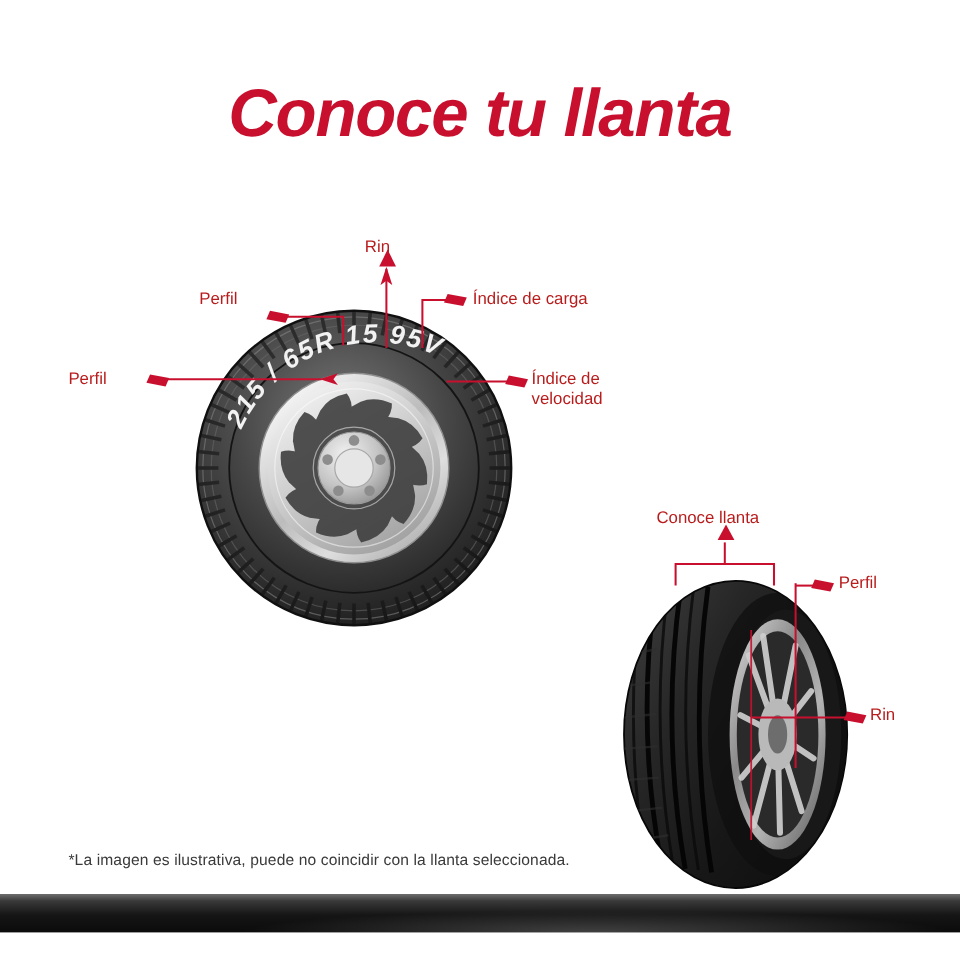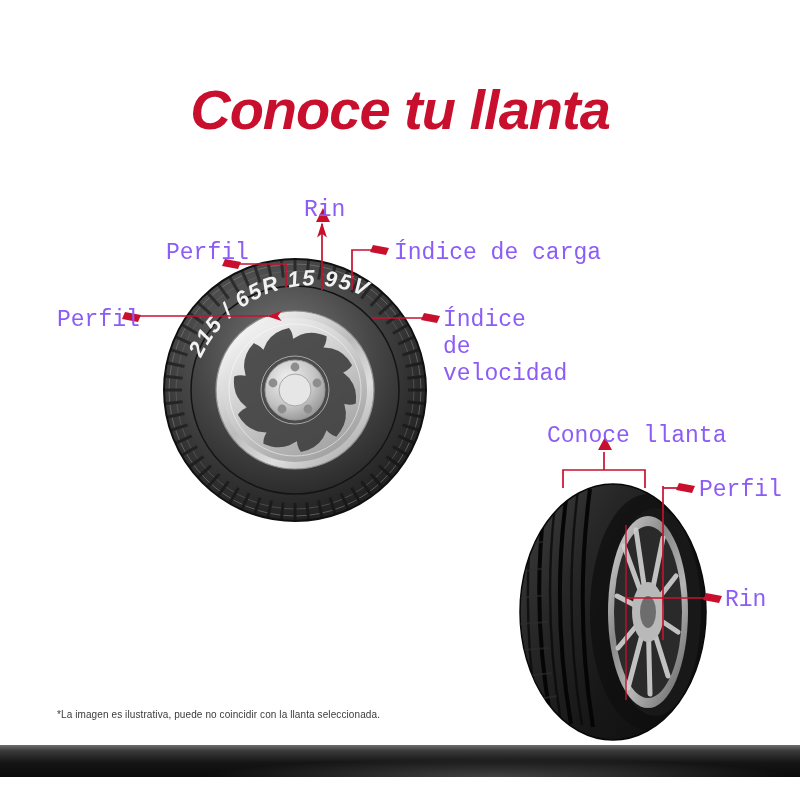--- a/index.html
+++ b/index.html
@@ -8,47 +8,46 @@
     background:#ffffff;
     font-family:"Liberation Sans", sans-serif;
     overflow:hidden;
     position:relative;
   }
   #stage{position:absolute;inset:0;width:800px;height:800px;}
 
   
   .title{
     position:absolute;
-    left:0;right:0;top:82px;
+    left:0;right:0;top:66px;
     text-align:center;
     font-size:56px;
     font-weight:bold;
     font-style:italic;
     letter-spacing:-1px;
     color:#C8102E;
     line-height:1;
     white-space:nowrap;
   }
 
   
   .lbl{
     position:absolute;
-    font-size:23px;
-    color:#8b5cf6;
+    font-size:14px;
+    color:#b91c1c;
     line-height:1.18;
     white-space:nowrap;
-    font-family:Liberation Mono, monospace;
   }
   .lbl.two{white-space:normal;width:120px;}
 
   
   .footnote{
     position:absolute;
     left:57px;top:709px;
-    font-size:10px;
+    font-size:13px;
     color:#3a3a3a;
     letter-spacing:.1px;
     white-space:nowrap;
   }
 
   
   .band{
     position:absolute;
     left:0;top:745px;width:800px;height:32px;
     background:linear-gradient(180deg,#6e6e6e 0%,#3a3a3a 18%,#151515 55%,#0b0b0b 100%);

